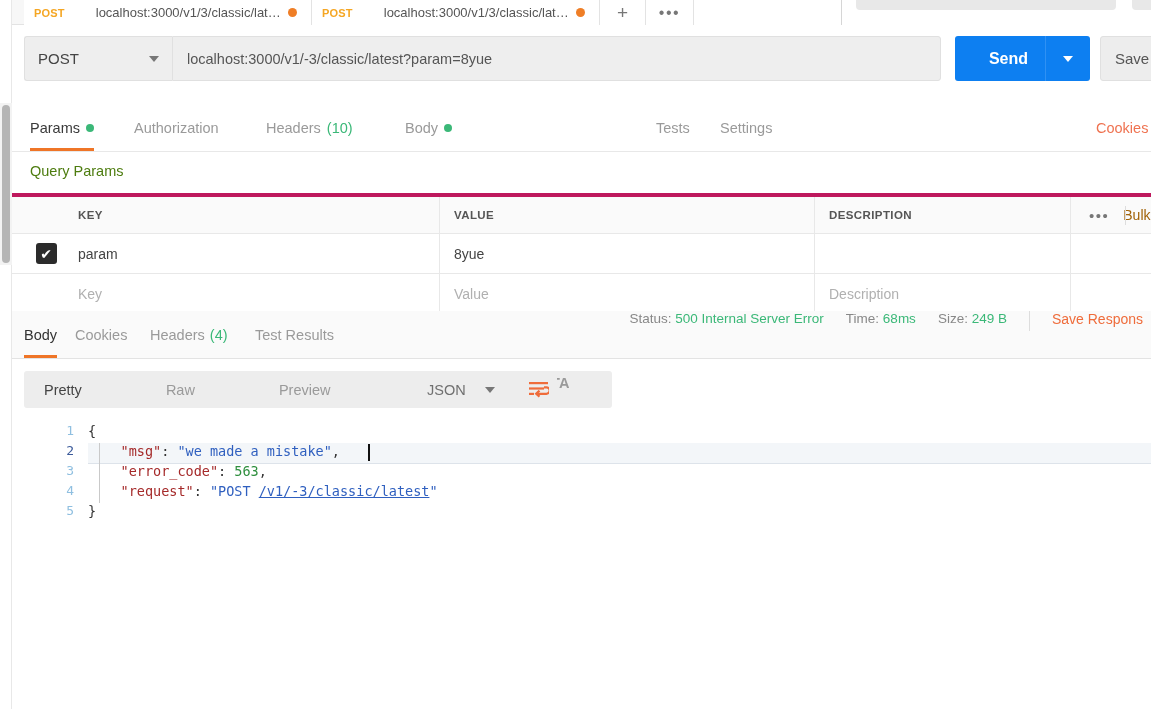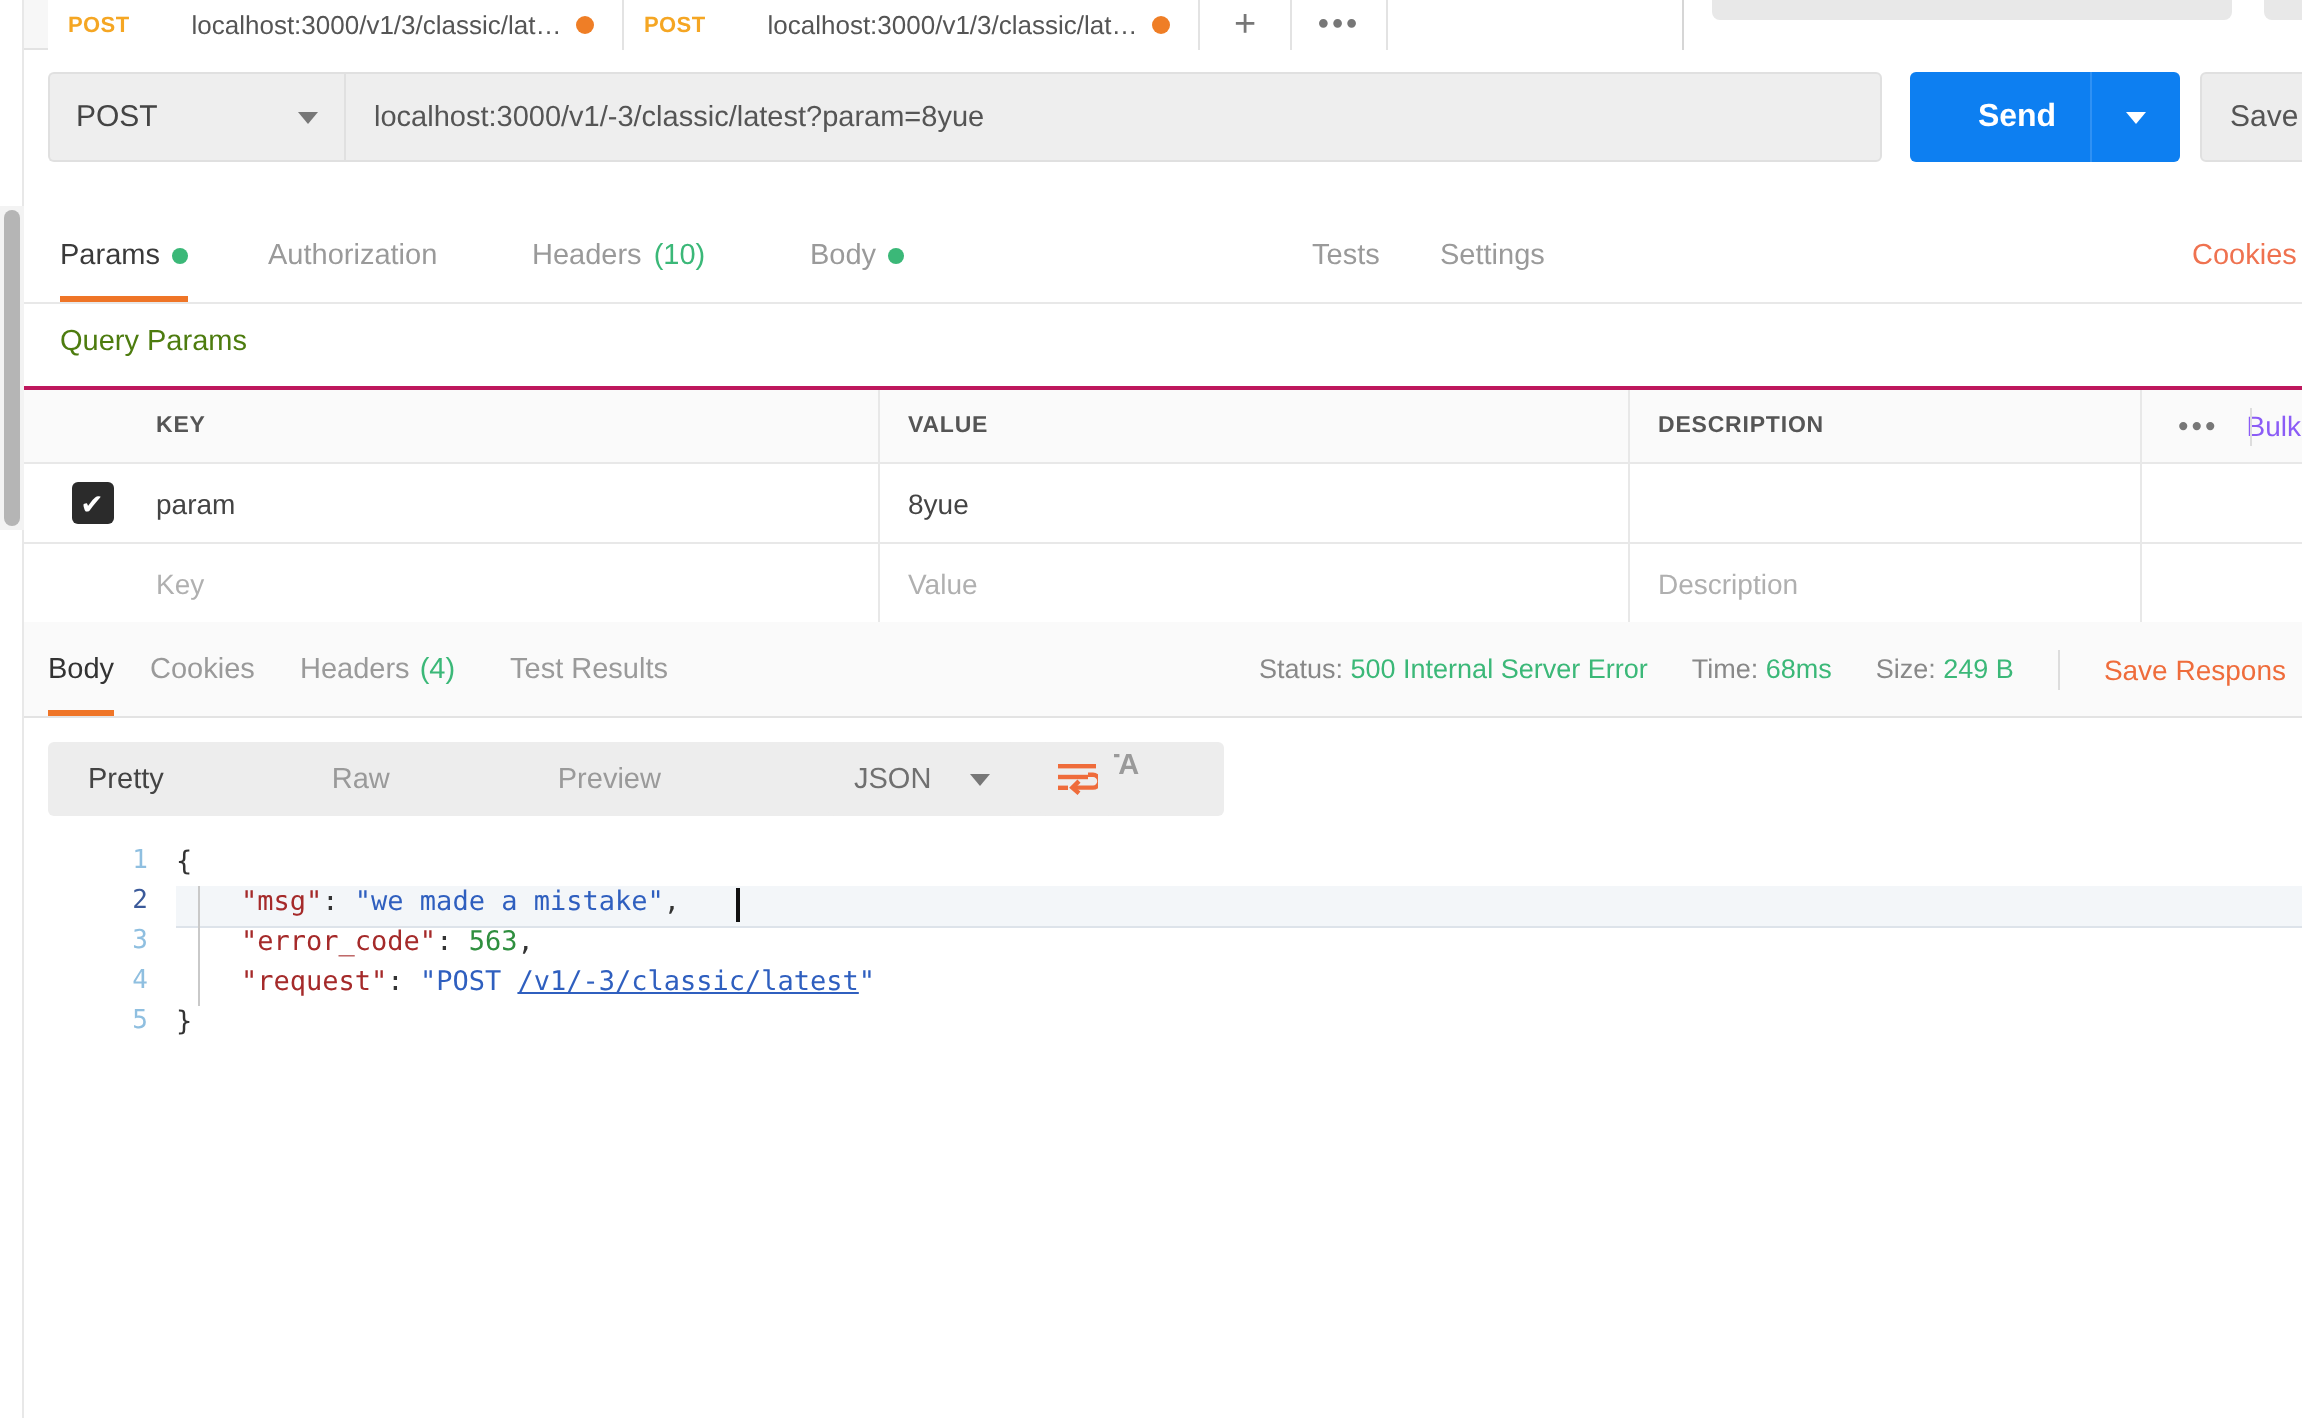--- a/index.html
+++ b/index.html
@@ -58,46 +58,46 @@
   .reqtabs { position:absolute; left:12px; top:104px; width:1139px; height:48px; background:#fff; border-bottom:1px solid #e8e8e8; }
   .rt { position:absolute; top:0; height:47px; display:flex; align-items:center; gap:6px; font-size:14.5px; color:#9a9a9a; }
   .rt.active { color:#3a3a3a; }
   .rt .ul { position:absolute; left:0; bottom:0; height:3px; background:#ef7527; width:100%; }
   .greendot { width:8px;height:8px;border-radius:50%;background:#3bb878; display:inline-block; }
   .greencount { color:#3bb878; }
   .cookies-link { position:absolute; left:1084px; top:0; height:47px; display:flex; align-items:center; font-size:14.5px; color:#ef7250; }
 
   
   .qp-title { position:absolute; left:30px; top:163px; font-size:14.5px; color:#4d7c0f; }
-  .params-table { position:absolute; left:12px; top:193px; width:1139px; height:118px; border-top:2px solid #be185d; }
+  .params-table { position:absolute; left:12px; top:193px; width:1139px; height:118px; border-top:4px solid #be185d; }
   .ptrow { position:absolute; left:0; width:1139px; border-bottom:1px solid #e8e8e8; }
   .ptrow.head { top:0; height:37px; background:#fafafa; }
   .ptrow.r1 { top:37px; height:40px; background:#fff; }
   .ptrow.r2 { top:77px; height:40px; background:#fff; }
   .cell { position:absolute; top:0; height:100%; display:flex; align-items:center; border-right:1px solid #e8e8e8; padding-left:14px; }
   .c-chk { left:12px; width:44px; border-right:none; padding-left:0; justify-content:center; }
   .c-key { left:52px; width:376px; }
   .c-val { left:428px; width:375px; }
   .c-desc{ left:803px; width:256px; }
   .c-act { left:1059px; width:80px; border-right:none; }
   .th { font-size:11.5px; font-weight:bold; color:#555; letter-spacing:.4px; }
   .td { font-size:14px; color:#444; }
   .td.ph { color:#b0b0b0; }
   .chkbox { width:21px; height:21px; background:#2b2b2b; border-radius:3px; display:flex; align-items:center; justify-content:center;
             color:#fff; font-size:14px; line-height:1; }
   .dots3 { color:#777; font-size:15px; letter-spacing:1.5px; }
-  .bulk { color:#8b5cf6; font-size:14px; margin-left:14px; }
+  .bulk { color:#a16207; font-size:14px; margin-left:14px; }
   .vdiv { position:absolute; top:9px; height:19px; width:1px; background:#ddd; }
 
   
   .resptabs { position:absolute; left:12px; top:311px; width:1139px; height:48px; background:#fafafa; border-bottom:1px solid #e3e3e3; }
   .bt { position:absolute; top:0; height:47px; display:flex; align-items:center; gap:5px; font-size:14.5px; color:#9a9a9a; }
   .bt.active { color:#333; }
   .bt .ul { position:absolute; left:0; bottom:0; height:3px; background:#ef7527; width:100%; }
-  .status-wrap { position:absolute; right:8px; top:0; height:47px; display:flex; align-items:center; gap:22px; font-size:13.5px; }
+  .status-wrap { position:absolute; right:8px; top:0; height:47px; display:flex; gap:22px; font-size:13.5px; }
   .s-lab { color:#888; }
   .s-val { color:#3bb878; }
   .save-resp { color:#ef6c3b; font-size:14px; }
 
   
   .bodybar { position:absolute; left:12px; top:359px; width:1139px; height:60px; background:#fff; }
   .seg { position:absolute; left:12px; top:12px; height:37px; background:#ededed; border-radius:3px; display:flex; align-items:center;gap:44px; }
   .seg span { padding:0 20px; font-size:14.5px; color:#9a9a9a; position:relative; }
   .seg span.active { color:#444; }
   .beta { position:absolute; top:-7px; right:2px; font-size:9.5px; font-weight:bold; color:#2f7fe0; letter-spacing:.3px; }

